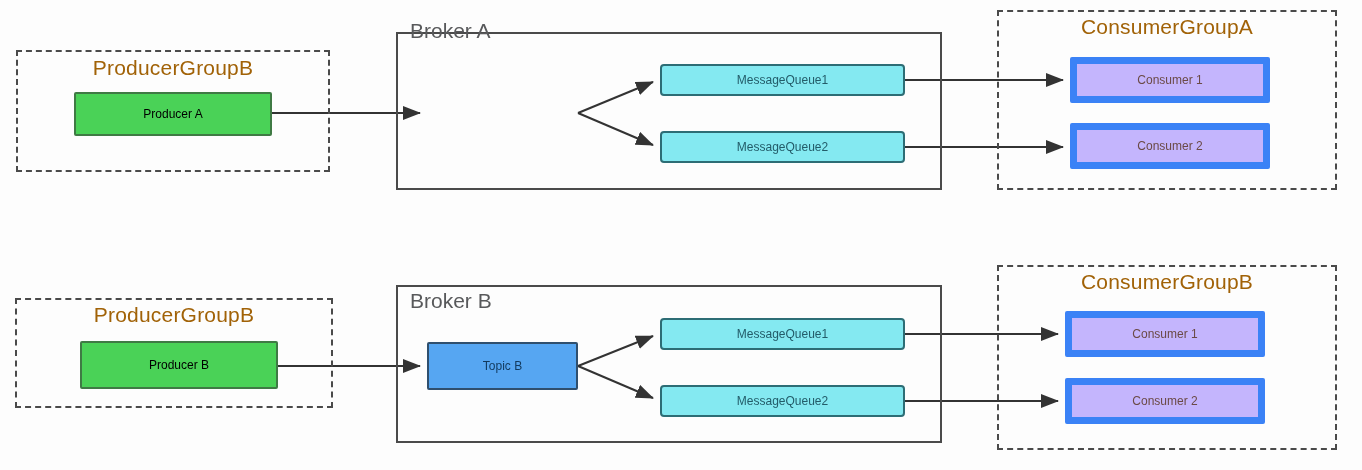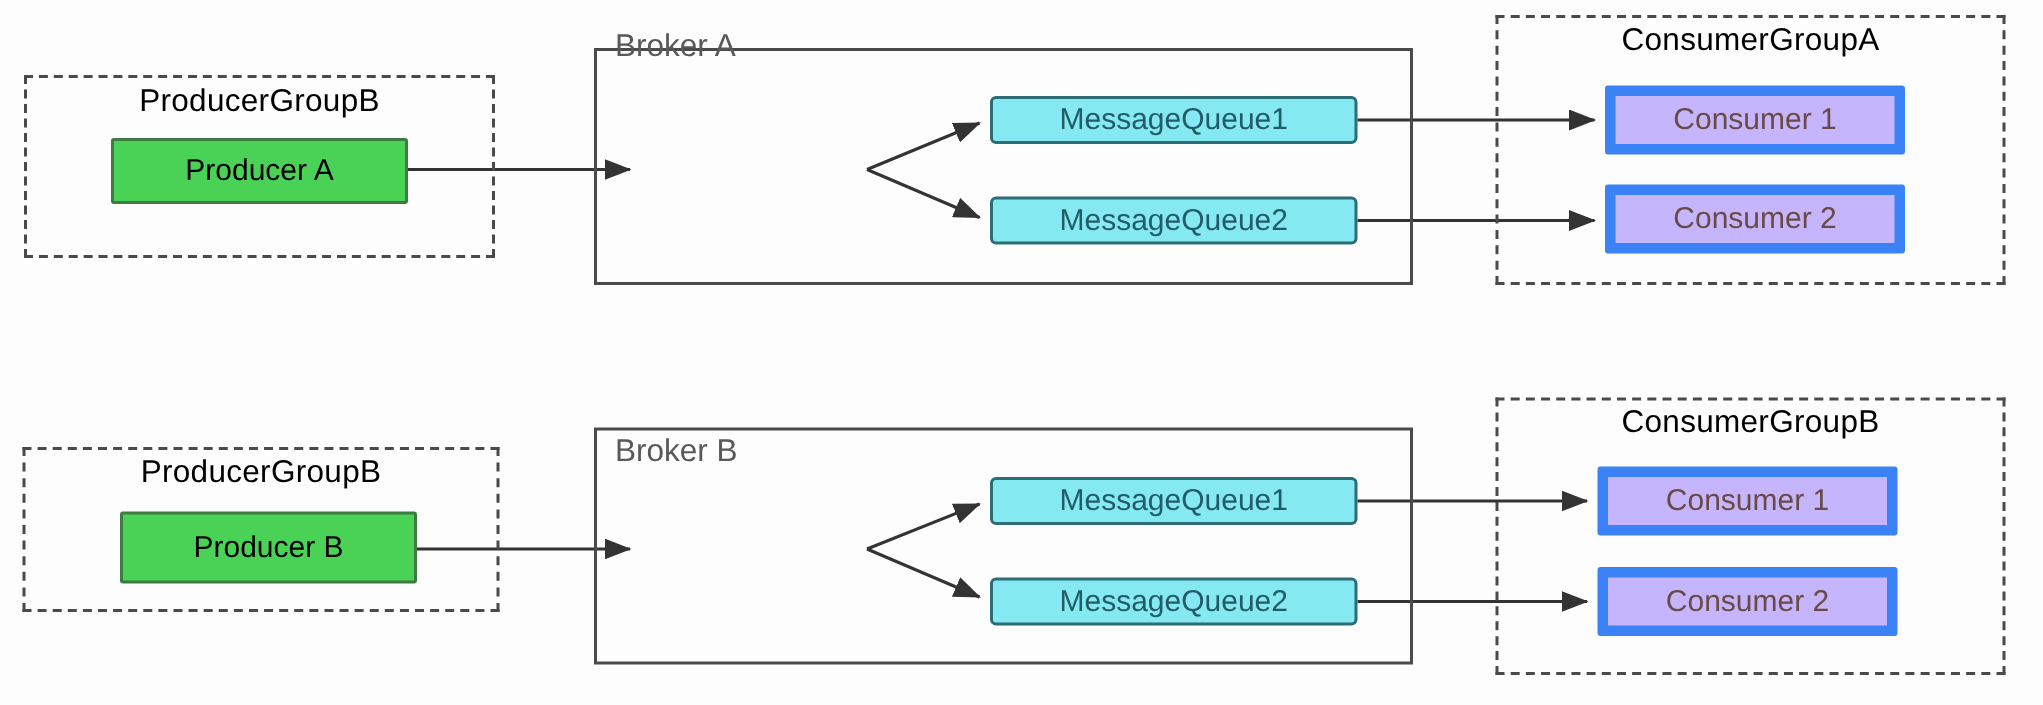--- a/index.html
+++ b/index.html
@@ -24,21 +24,21 @@
     pointer-events: none;
   }
   .group-box {
     position: absolute;
     border: 2.5px dashed #4a4a4a;
     box-sizing: border-box;
     background: transparent;
   }
   .group-label {
     position: absolute;
-    color: #000000;
+    color: #a16207;
     font-size: 21px;
     letter-spacing: .2px;
     white-space: nowrap;
     text-align: center;
   }
   .solid-box {
     position: absolute;
     border: 2px solid #4a4a4a;
     box-sizing: border-box;
     background: transparent;
@@ -48,21 +48,21 @@
     color: #58595b;
     font-size: 21px;
     white-space: nowrap;
   }
   .node {
     position: absolute;
     box-sizing: border-box;
     display: flex;
     align-items: center;
     justify-content: center;
-    font-size: 20px;
+    font-size: 12px;
     white-space: nowrap;
     border-radius: 2px;
   }
   .node.producer {
     background: #4ad257;
     border: 2px solid #3f7a44;
     color: #000000;
   }
   .node.topic {
     background: #56a6f2;
@@ -147,20 +147,21 @@
   <div class="group-label" style="left:997px; top:15px; width:340px;">ConsumerGroupA</div>
   <div class="node consumer" style="left:1070px; top:57px; width:200px; height:46px;">Consumer 1</div>
   <div class="node consumer" style="left:1070px; top:123px; width:200px; height:46px;">Consumer 2</div>
 
   <div class="group-box" style="left:15px; top:298px; width:318px; height:110px;"></div>
   <div class="group-label" style="left:15px; top:303px; width:318px;">ProducerGroupB</div>
   <div class="node producer" style="left:80px; top:341px; width:198px; height:48px;">Producer B</div>
 
   <div class="solid-box" style="left:396px; top:285px; width:546px; height:158px;"></div>
   <div class="broker-label" style="left:410px; top:289px;">Broker B</div>
+  <div class="node topic" style="left:427px; top:342px; width:151px; height:48px;">Topic B</div>
   <div class="node queue" style="left:660px; top:318px; width:245px; height:32px;">MessageQueue1</div>
   <div class="node queue" style="left:660px; top:385px; width:245px; height:32px;">MessageQueue2</div>
 
   <div class="group-box" style="left:997px; top:265px; width:340px; height:185px;"></div>
   <div class="group-label" style="left:997px; top:270px; width:340px;">ConsumerGroupB</div>
   <div class="node consumer" style="left:1065px; top:311px; width:200px; height:46px;">Consumer 1</div>
   <div class="node consumer" style="left:1065px; top:378px; width:200px; height:46px;">Consumer 2</div>
 
 </div>
 

